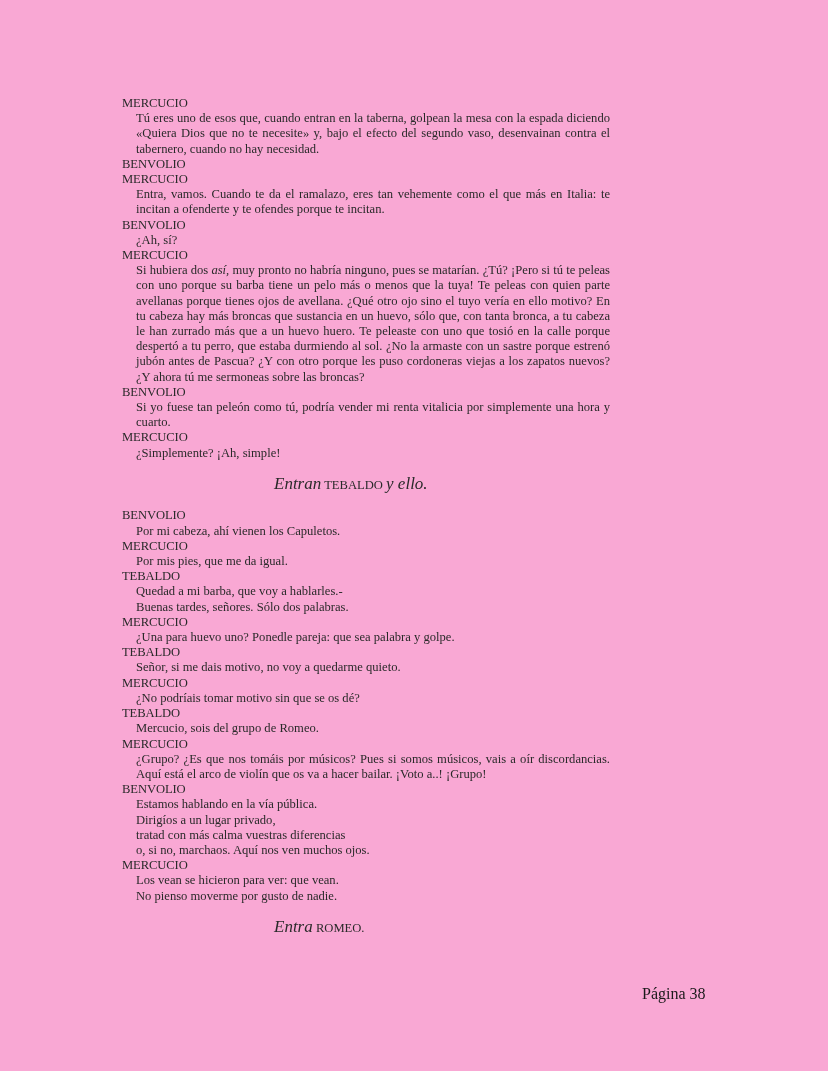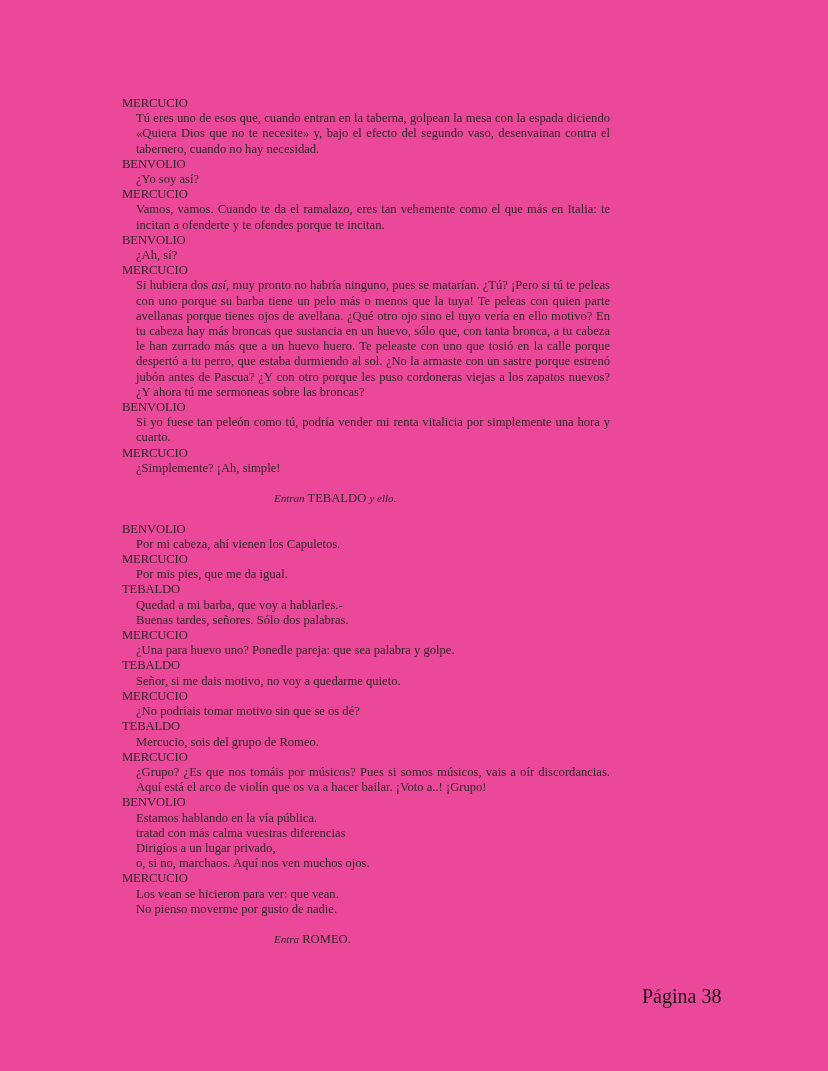--- a/index.html
+++ b/index.html
@@ -1,53 +1,52 @@
 <!DOCTYPE html>
 <html><head>
 <meta charset="utf-8">
 <style>
   html, body { margin: 0; padding: 0; background: #ffffff; }
   body { width: 828px; height: 1071px; position: relative; overflow: hidden; }
   .page {
     position: absolute; left: 0; top: 0; width: 828px; height: 1071px;
-    background: #ec4899;
+    background: #f9a8d4;
   }
   .content {
     position: absolute; left: 122px; top: 96px; width: 488px;
     font-family: "Liberation Serif", "DejaVu Serif", serif;
     font-size: 12.6px; line-height: 15.2px; color: #2a2a2a;
   }
   .speaker { margin: 0; padding: 0; letter-spacing: -0.1px; }
   .line { margin: 0; padding-left: 14px; text-align: justify; }
   .line.last { text-align-last: left; }
   .stage {
     margin: 0; padding-left: 152px; text-align: left;
   }
-  .stage i { font-style: italic; font-size: 11px; }
+  .stage i { font-style: italic; font-size: 17px; }
   .gap-after { margin-bottom: 15.2px; }
   .footer {
     position: absolute; left: 642px; top: 985px;
     font-family: "Liberation Serif", "DejaVu Serif", serif;
-    font-size: 20px; color: #1a1a1a;
+    font-size: 16px; color: #1a1a1a;
   }
 </style>
 </head>
 <body>
 
 <div class="page">
   <div class="content">
 
     <p class="speaker">MERCUCIO</p>
     <p class="line last">Tú eres uno de esos que, cuando entran en la taberna, golpean la mesa con la espada diciendo «Quiera Dios que no te necesite» y, bajo el efecto del segundo vaso, desenvainan contra el tabernero, cuando no hay necesidad.</p>
 
     <p class="speaker">BENVOLIO</p>
-    <p class="line">¿Yo soy así?</p>
 
     <p class="speaker">MERCUCIO</p>
-    <p class="line last">Vamos, vamos. Cuando te da el ramalazo, eres tan vehemente como el que más en Italia: te incitan a ofenderte y te ofendes porque te incitan.</p>
+    <p class="line last">Entra, vamos. Cuando te da el ramalazo, eres tan vehemente como el que más en Italia: te incitan a ofenderte y te ofendes porque te incitan.</p>
 
     <p class="speaker">BENVOLIO</p>
     <p class="line">¿Ah, sí?</p>
 
     <p class="speaker">MERCUCIO</p>
     <p class="line last"><span>Si hubiera dos </span><i>así,</i><span> muy pronto no habría ninguno, pues se matarían. ¿Tú? ¡Pero si tú te peleas con uno porque su barba tiene un pelo más o menos que la tuya! Te peleas con quien parte avellanas porque tienes ojos de avellana. ¿Qué otro ojo sino el tuyo vería en ello motivo? En tu cabeza hay más broncas que sustancia en un huevo, sólo que, con tanta bronca, a tu cabeza le han zurrado más que a un huevo huero. Te peleaste con uno que tosió en la calle porque despertó a tu perro, que estaba durmiendo al sol. ¿No la armaste con un sastre porque estrenó jubón antes de Pascua? ¿Y con otro porque les puso cordoneras viejas a los zapatos nuevos? ¿Y ahora tú me sermoneas sobre las broncas?</span></p>
 
     <p class="speaker">BENVOLIO</p>
     <p class="line last">Si yo fuese tan peleón como tú, podría vender mi renta vitalicia por simplemente una hora y cuarto.</p>
 
@@ -76,22 +75,22 @@
     <p class="line">¿No podríais tomar motivo sin que se os dé?</p>
 
     <p class="speaker">TEBALDO</p>
     <p class="line">Mercucio, sois del grupo de Romeo.</p>
 
     <p class="speaker">MERCUCIO</p>
     <p class="line last">¿Grupo? ¿Es que nos tomáis por músicos? Pues si somos músicos, vais a oír discordancias. Aquí está el arco de violín que os va a hacer bailar. ¡Voto a..! ¡Grupo!</p>
 
     <p class="speaker">BENVOLIO</p>
     <p class="line">Estamos hablando en la vía pública.</p>
+    <p class="line">Dirigíos a un lugar privado,</p>
     <p class="line">tratad con más calma vuestras diferencias</p>
-    <p class="line">Dirigíos a un lugar privado,</p>
     <p class="line">o, si no, marchaos. Aquí nos ven muchos ojos.</p>
 
     <p class="speaker">MERCUCIO</p>
     <p class="line">Los vean se hicieron para ver: que vean.</p>
     <p class="line gap-after">No pienso moverme por gusto de nadie.</p>
 
     <p class="stage"><i>Entra</i><span> ROMEO.</span></p>
 
   </div>
 

